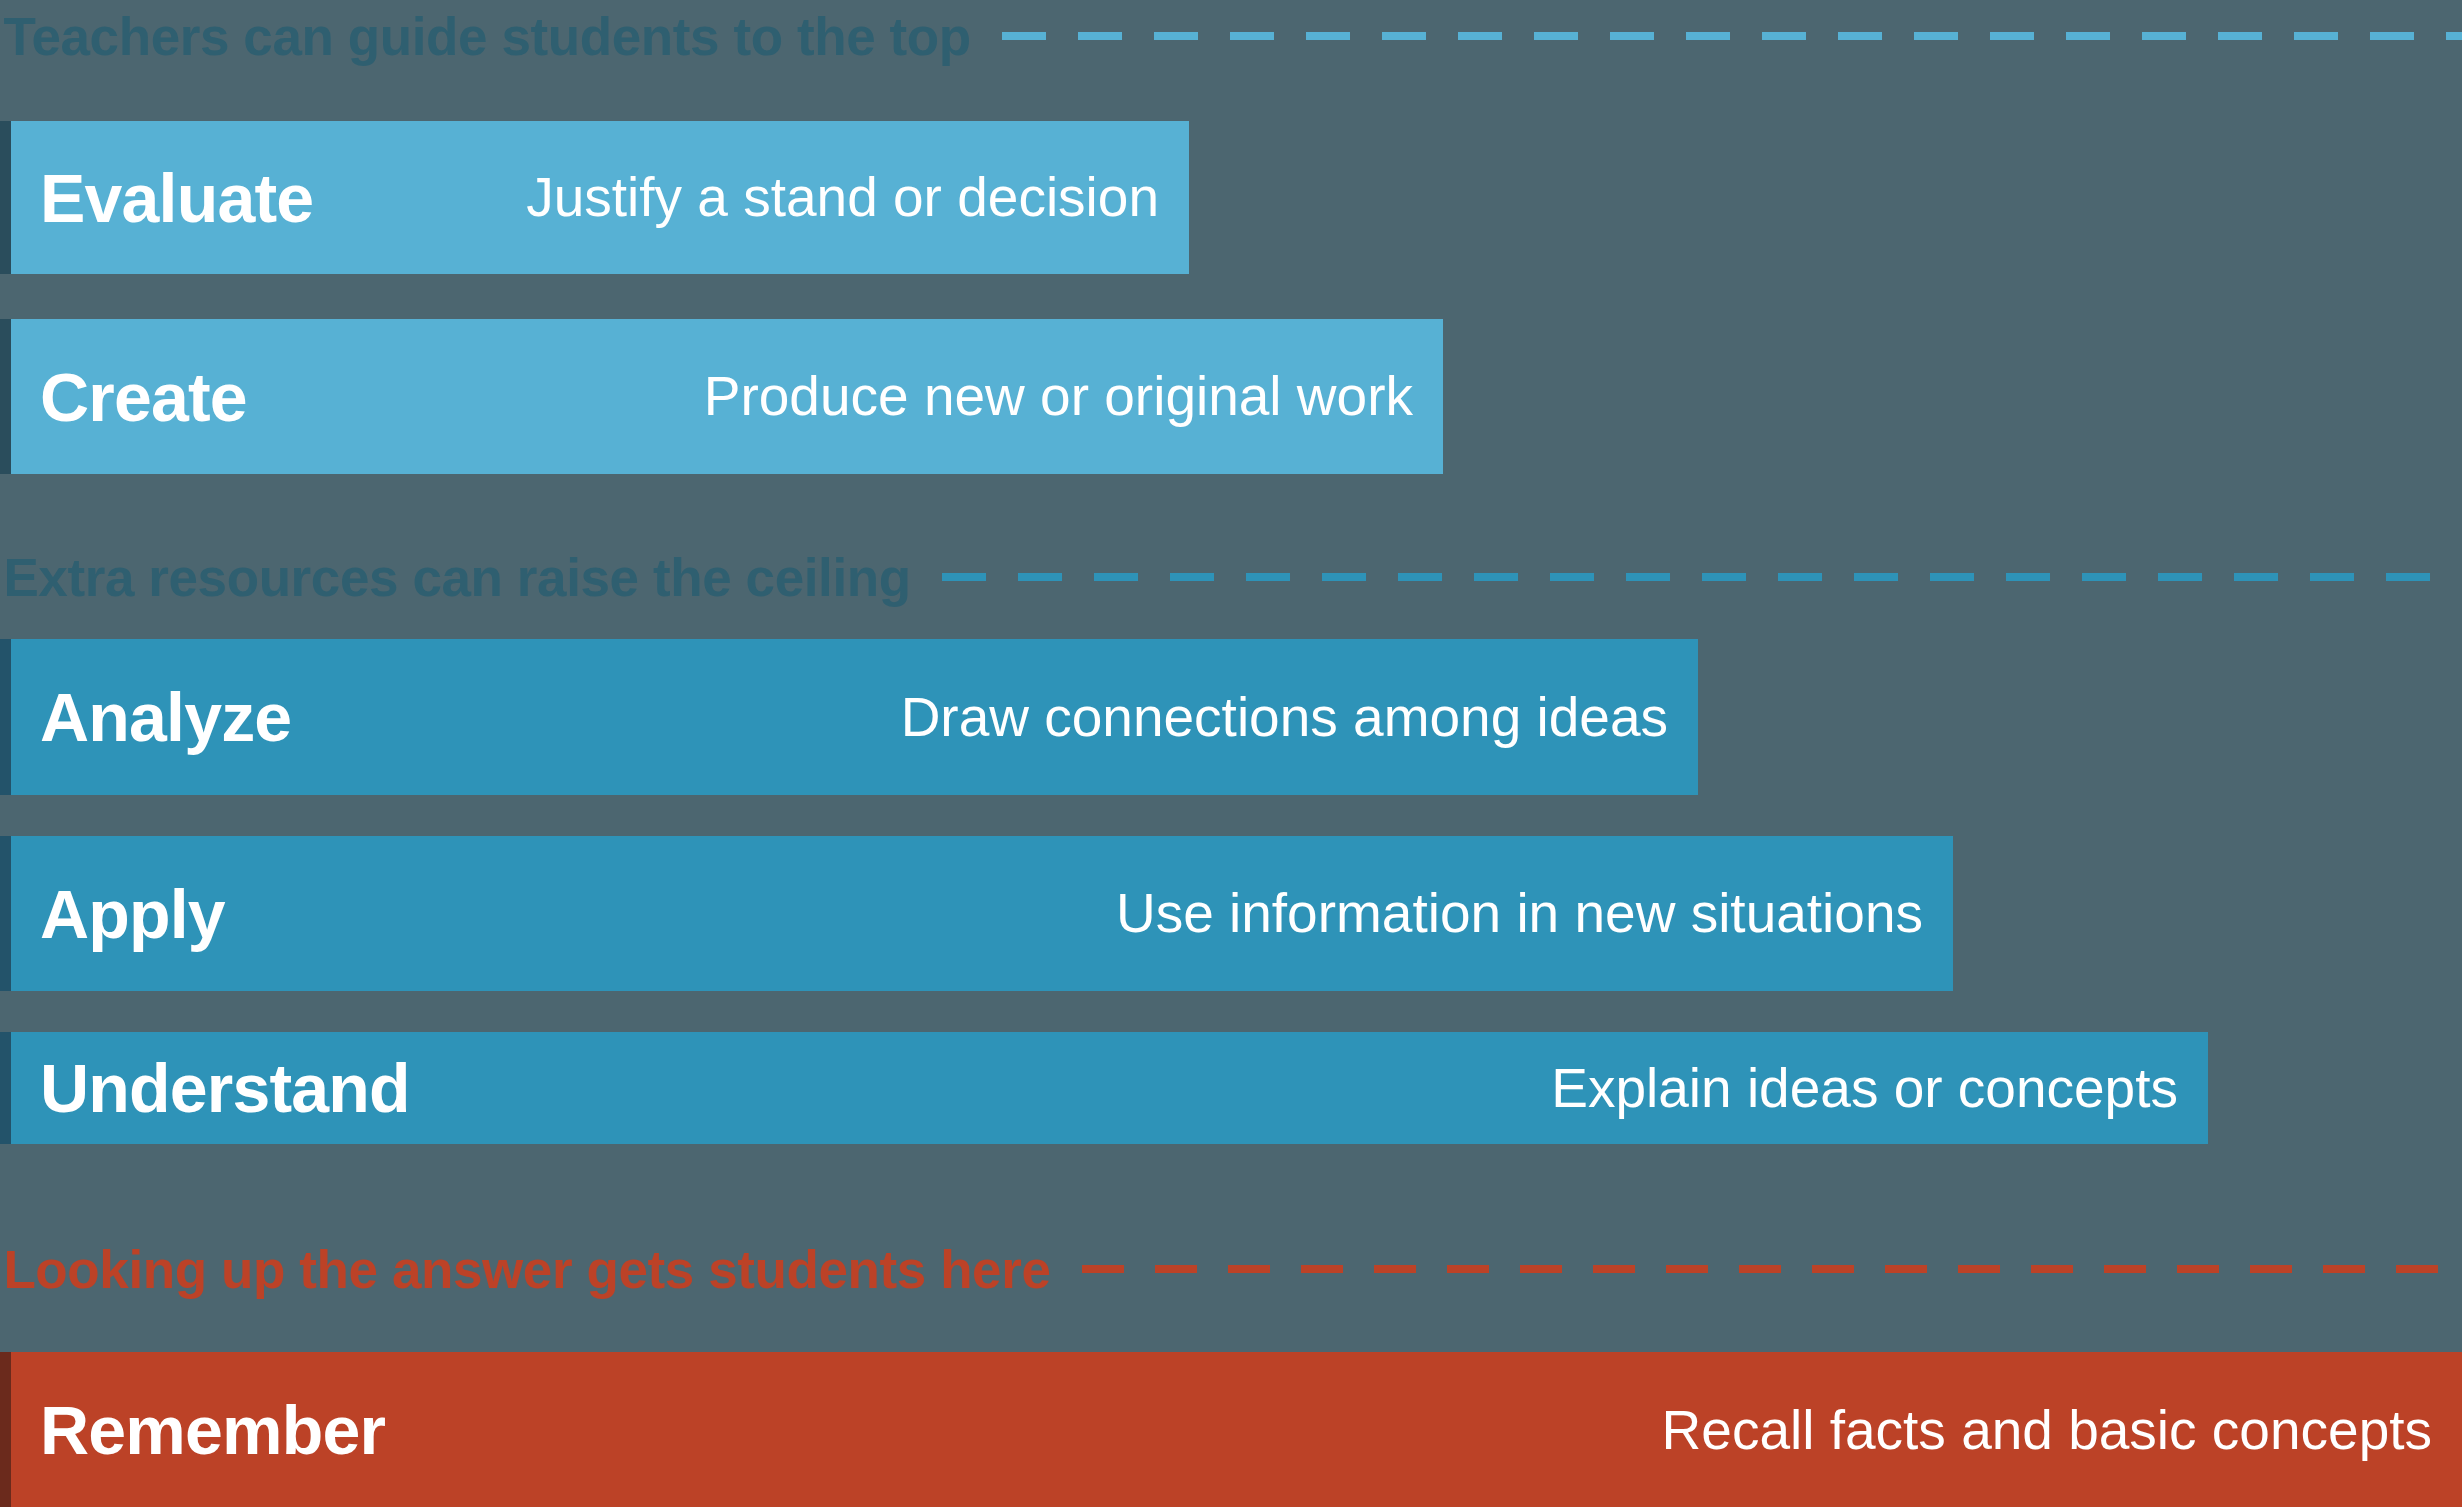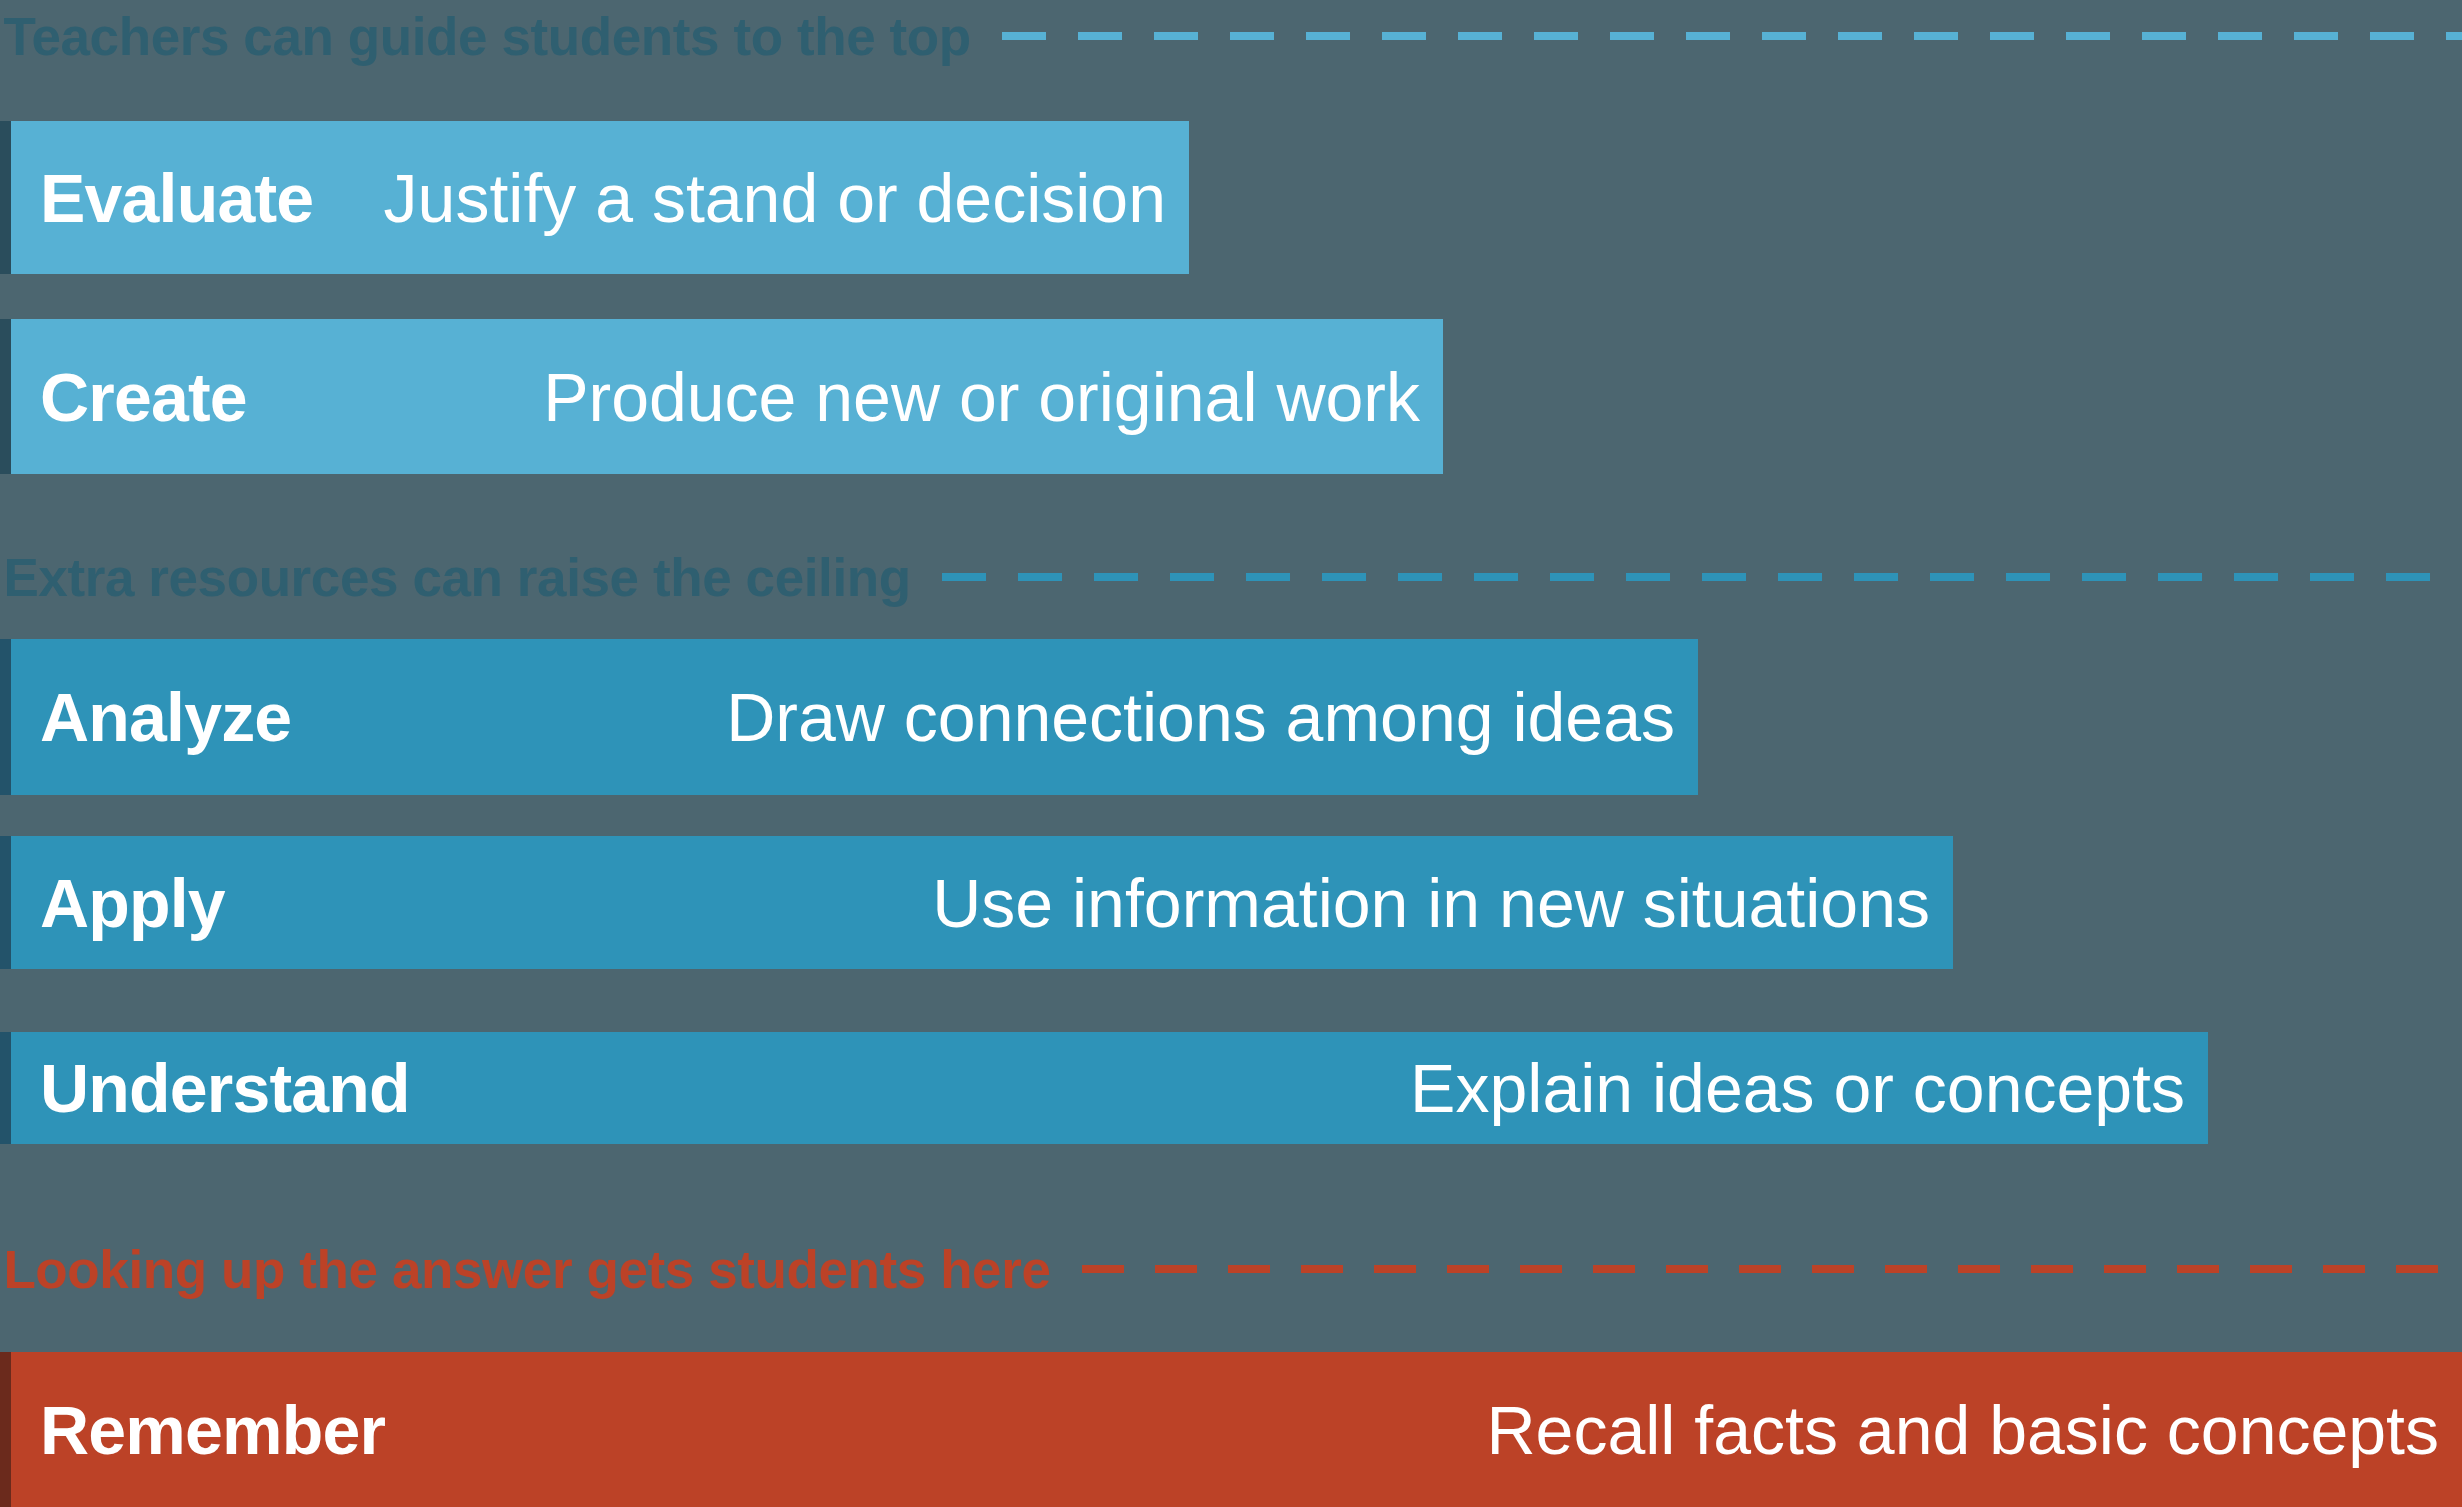--- a/index.html
+++ b/index.html
@@ -90,24 +90,24 @@
     letter-spacing: -0.8px;
     line-height: 1;
     padding-left: 40px;
     white-space: nowrap;
   }
   .bar-desc {
     position: relative;
     z-index: 2;
     margin-left: auto;
     color: #ffffff;
-    font-size: 68px;
+    font-size: 55px;
     font-weight: normal;
     line-height: 1;
-    padding-right: 23px;
+    padding-right: 30px;
     white-space: nowrap;
   }
 </style>
 </head>
 <body>
 
 <div id="canvas">
 
   <div class="annot" style="top:8px; height:56px;">
     <span class="annot-label lbl-top">Teachers can guide students to the top</span>
@@ -130,21 +130,21 @@
     <span class="annot-label lbl-mid">Extra resources can raise the ceiling</span>
     <span class="annot-rule rule-mid"></span>
   </div>
 
   <div class="bar" style="top:639px; height:156px; width:1698px; background:#2e93b8;">
     <span class="bar-edge" style="background:#23536a;"></span>
     <span class="bar-title">Analyze</span>
     <span class="bar-desc">Draw connections among ideas</span>
   </div>
 
-  <div class="bar" style="top:836px; height:133px; width:1953px; background:#2e93b8;">
+  <div class="bar" style="top:836px; height:155px; width:1953px; background:#2e93b8;">
     <span class="bar-edge" style="background:#23536a;"></span>
     <span class="bar-title">Apply</span>
     <span class="bar-desc">Use information in new situations</span>
   </div>
 
   <div class="bar" style="top:1032px; height:112px; width:2208px; background:#2e93b8;text-align:center;">
     <span class="bar-edge" style="background:#23536a;"></span>
     <span class="bar-title">Understand</span>
     <span class="bar-desc">Explain ideas or concepts</span>
   </div>

